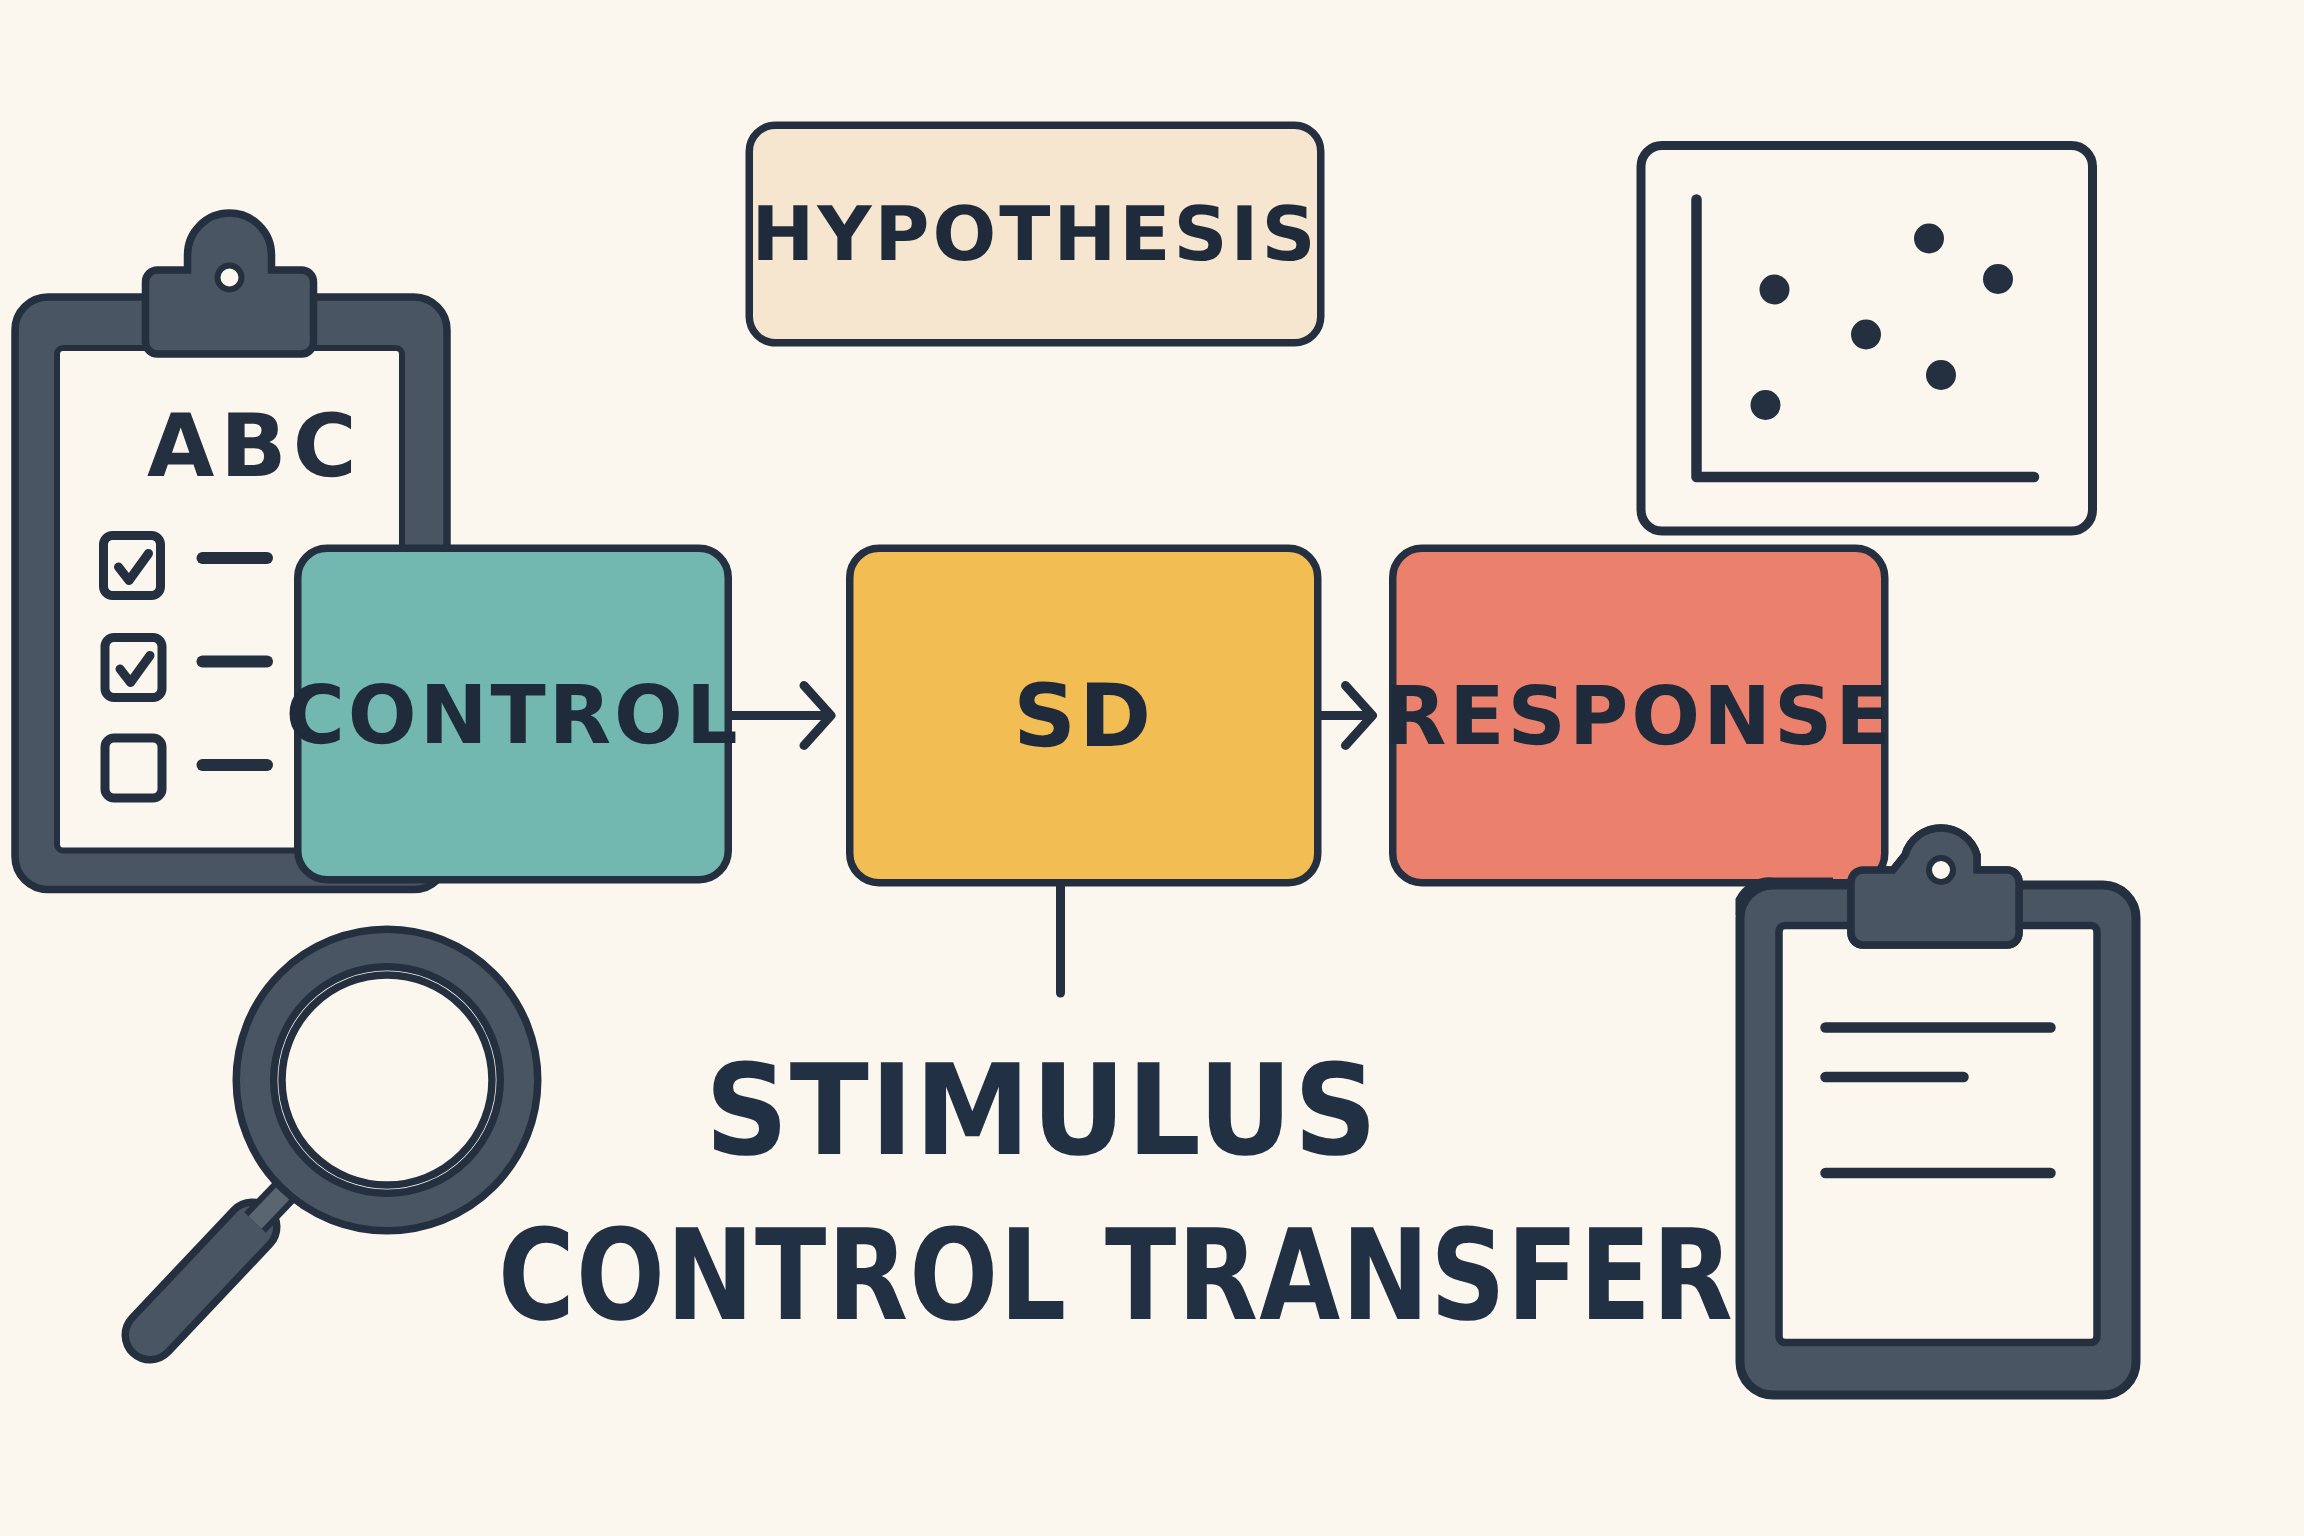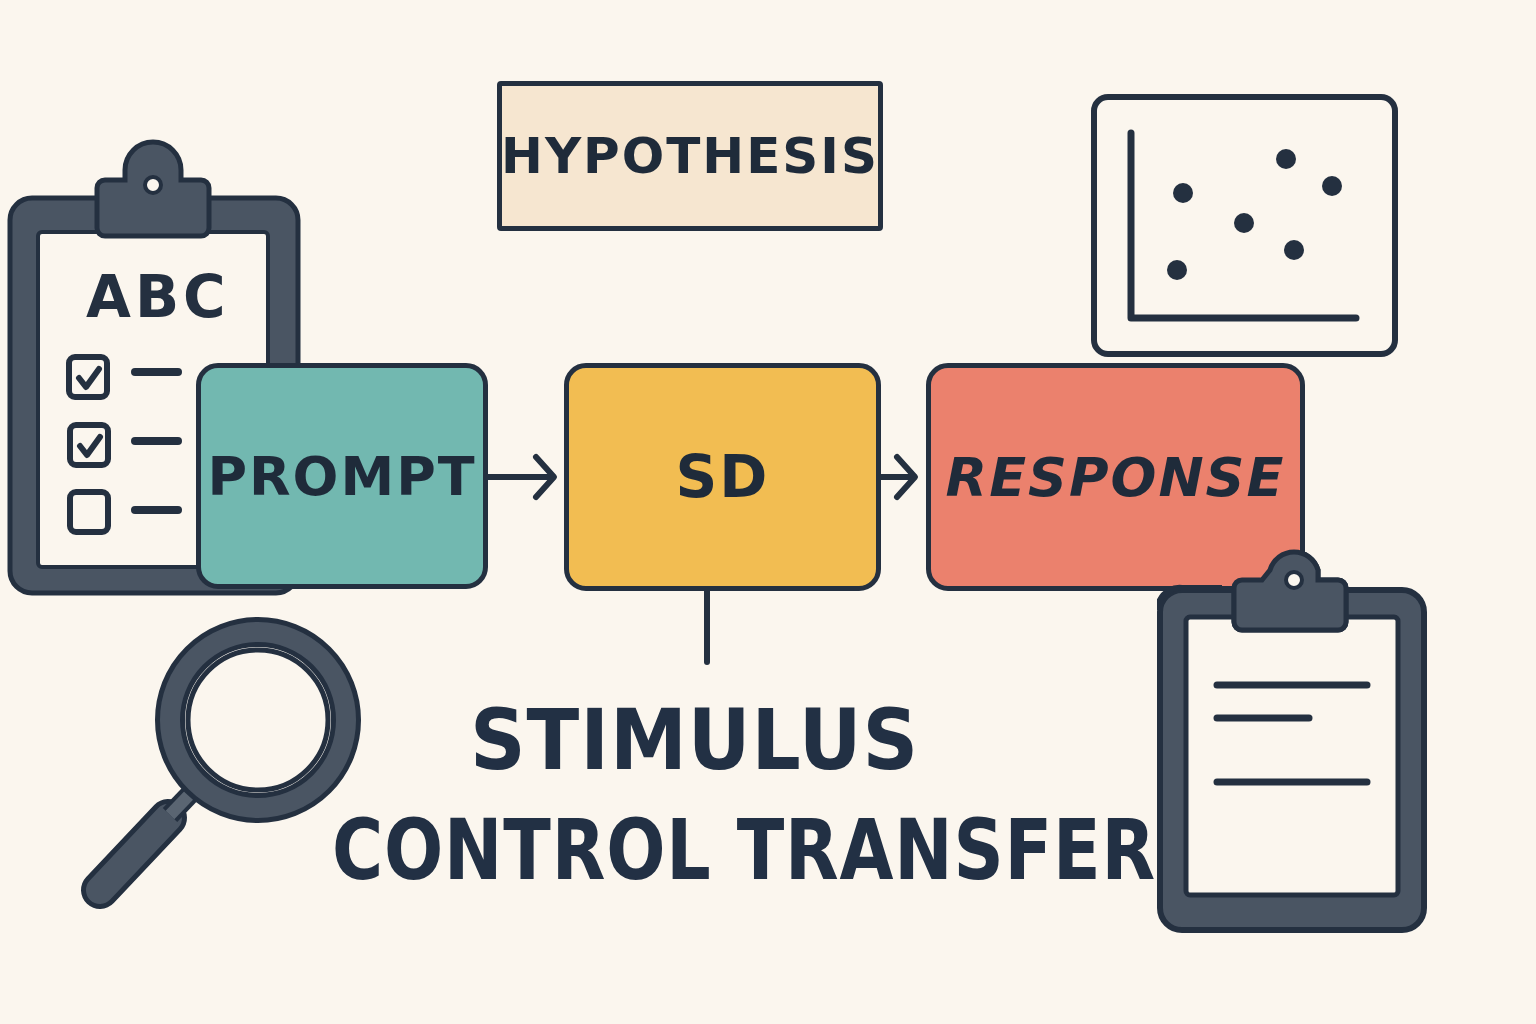--- a/index.html
+++ b/index.html
@@ -91,35 +91,35 @@
     <path d="M536 457 l18 20 l-18 20" fill="none" stroke="#243040" stroke-width="6" stroke-linecap="round" stroke-linejoin="round"></path>
   </g>
   <g>
     <line x1="850" y1="477" x2="914" y2="477" stroke="#243040" stroke-width="6" stroke-linecap="round"></line>
     <path d="M897 457 l18 20 l-18 20" fill="none" stroke="#243040" stroke-width="6" stroke-linecap="round" stroke-linejoin="round"></path>
   </g>
 
   <line x1="707" y1="590" x2="707" y2="662" stroke="#243040" stroke-width="6" stroke-linecap="round"></line>
 </svg>
 
-<div class="abc" style="left:86px; top:262px; font-size:58px; line-height:70px;">ABC</div>
+<div class="abc" style="left:98px; top:262px; font-size:58px; line-height:70px;">ABC</div>
 
-<div class="node" style="left:497px; top:81px; width:386px; height:150px; background:#f6e6d0; border-radius:4px; font-size:50px;">
+<div class="node" style="left:497px; top:81px; width:386px; height:150px; background:#f6e6d0; border-radius:20px; font-size:50px;">
   <span>HYPOTHESIS</span>
 </div>
 
 <div class="node" style="left:196px; top:363px; width:292px; height:226px; background:#72b8b0; font-size:54px;">
-  <span>PROMPT</span>
+  <span>CONTROL</span>
 </div>
 
 <div class="node" style="left:564px; top:363px; width:317px; height:228px; background:#f2bd52; font-size:58px;">
   <span>SD</span>
 </div>
 
-<div class="node" style="left:926px; top:363px; width:379px; height:228px; background:#eb816d; font-size:54px;font-style:italic;">
+<div class="node" style="left:926px; top:363px; width:333px; height:228px; background:#eb816d; font-size:54px;">
   <span>RESPONSE</span>
 </div>
 
 <svg class="layer" width="1536" height="1024" viewBox="0 0 1536 1024" style="pointer-events:none;">
   <g>
     <path d="M1270 570 a25 25 0 0 1 48 0 v10 h20 a8 8 0 0 1 8 8 v34 a8 8 0 0 1 -8 8 h-96 a8 8 0 0 1 -8 -8 v-34 a8 8 0 0 1 8 -8 h20 z" fill="#4a5563" stroke="#243040" stroke-width="5"></path>
     <circle cx="1294" cy="580" r="8" fill="#fbf6ee" stroke="#243040" stroke-width="4"></circle>
   </g>
   <path d="M1160 610 v-10 a22 22 0 0 1 22 -12 h40" fill="none" stroke="#243040" stroke-width="6"></path>
 </svg>

